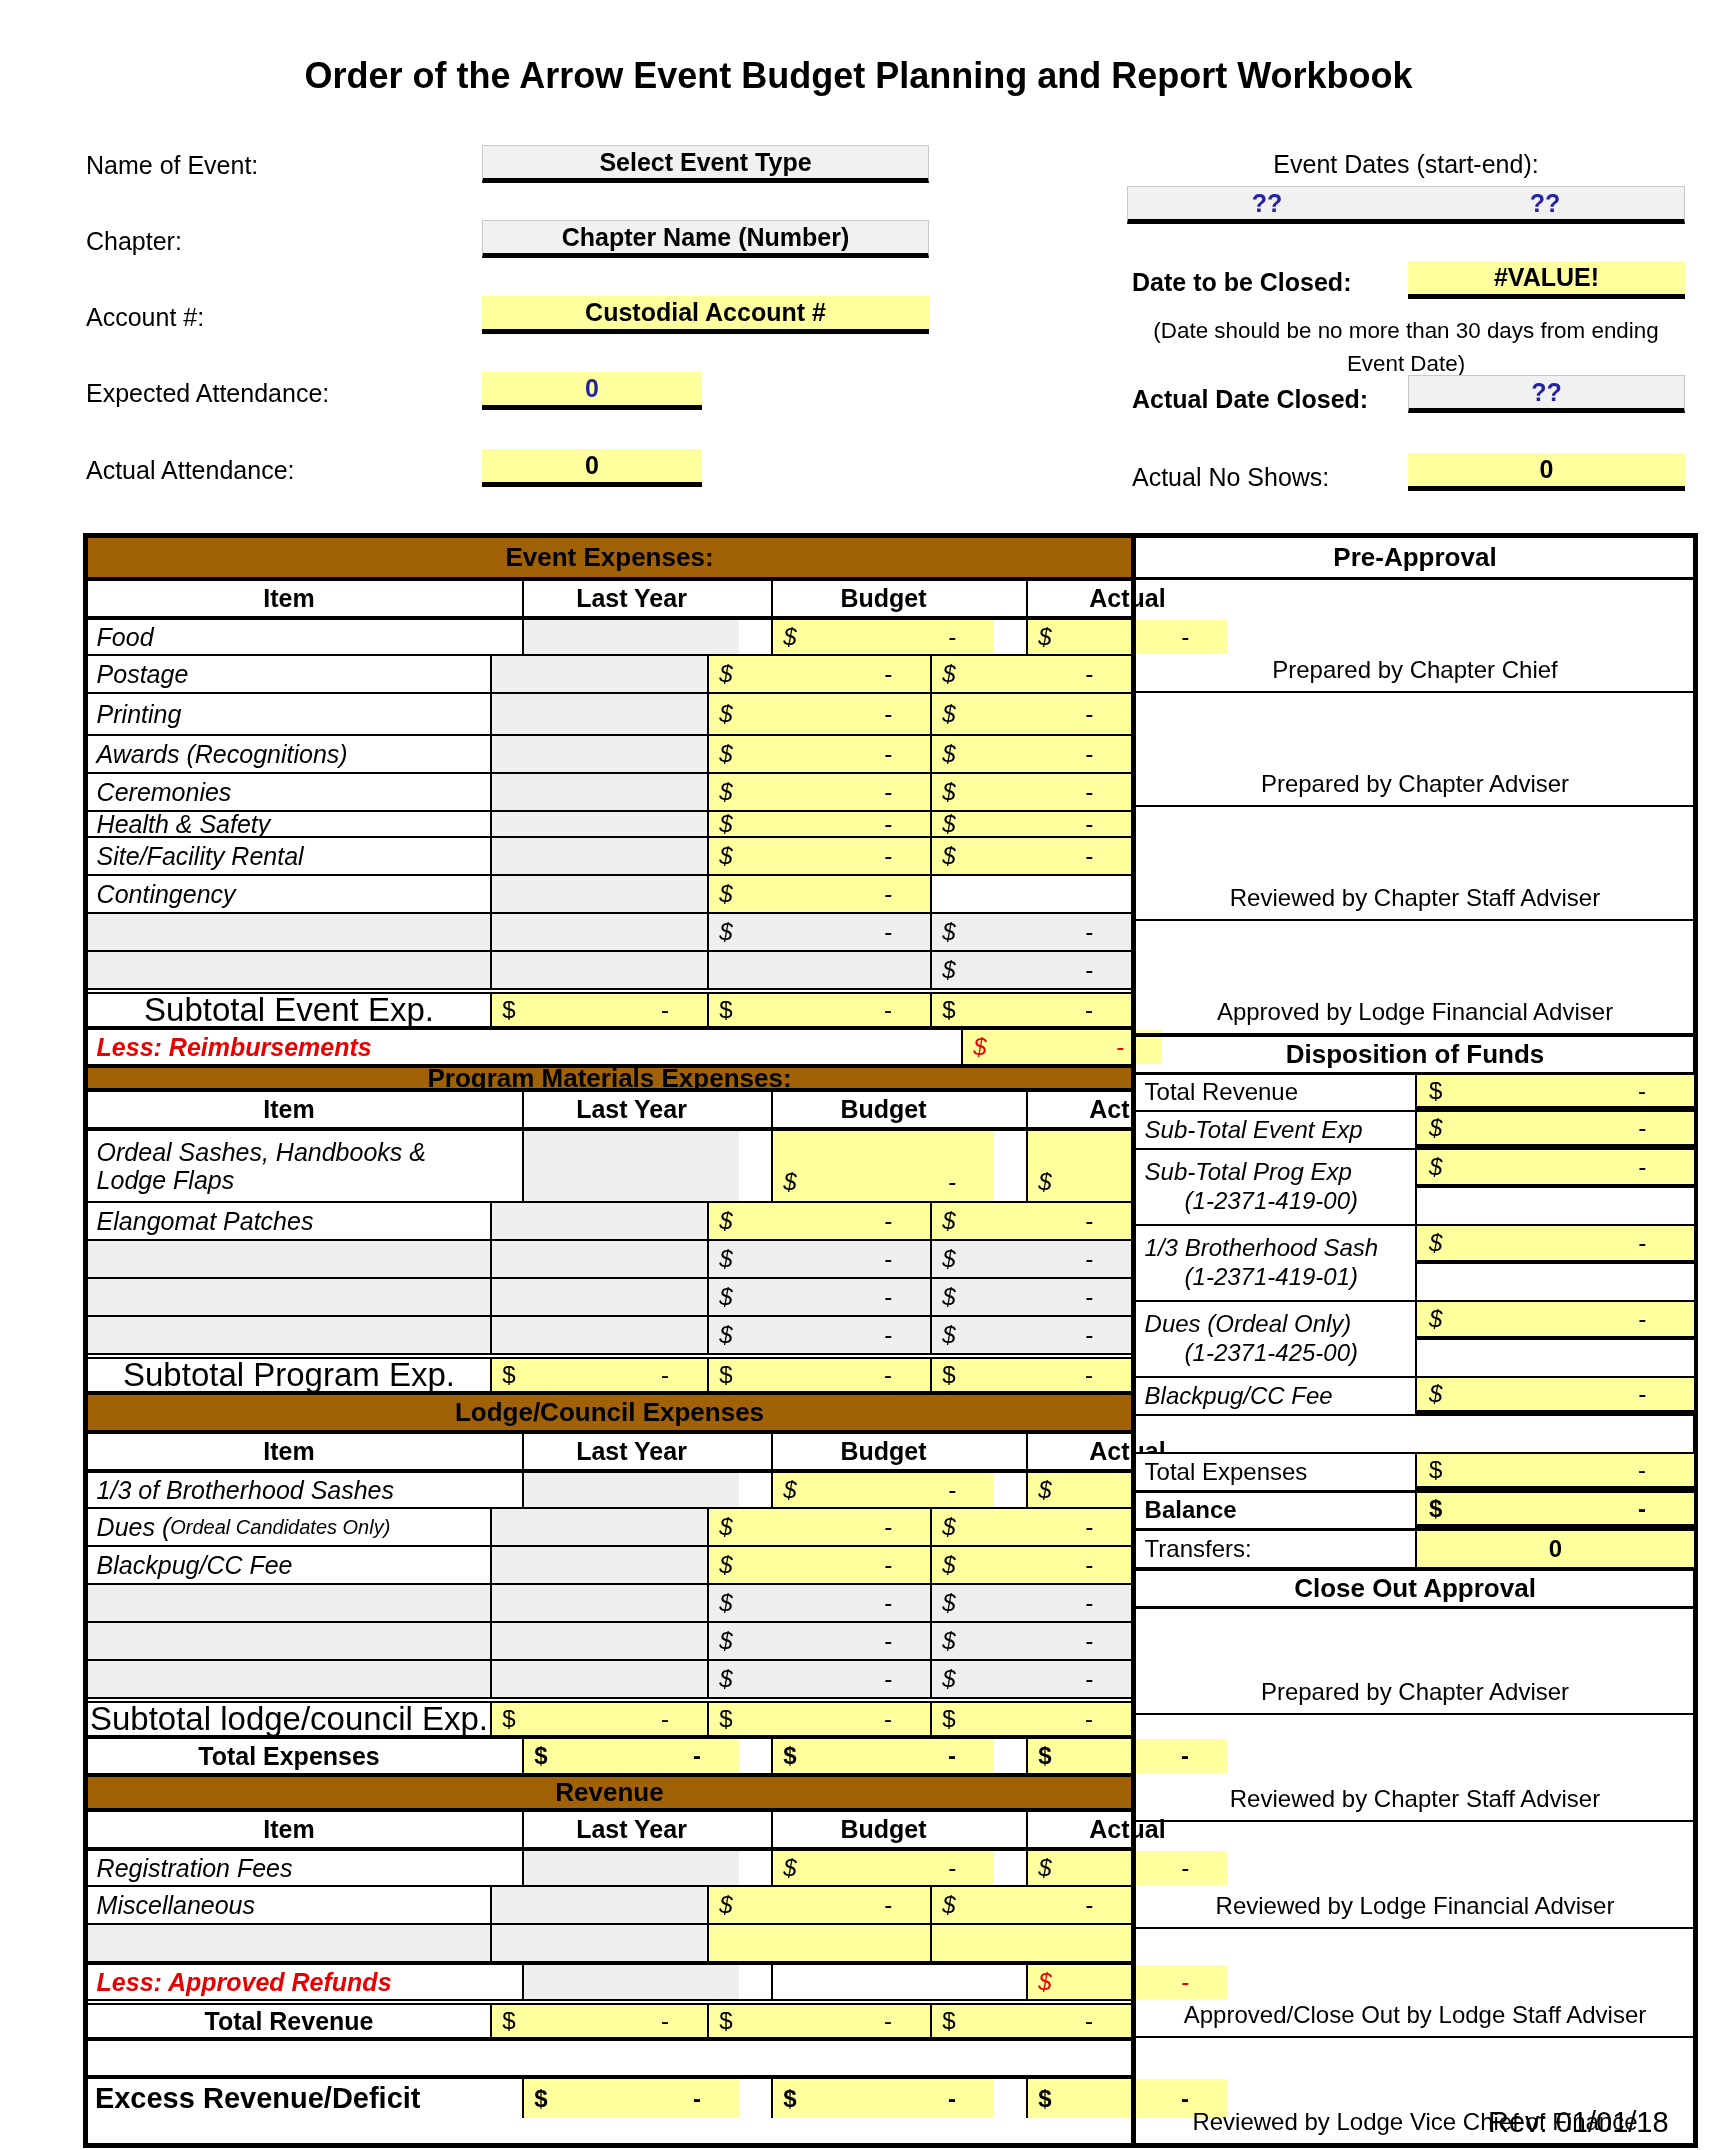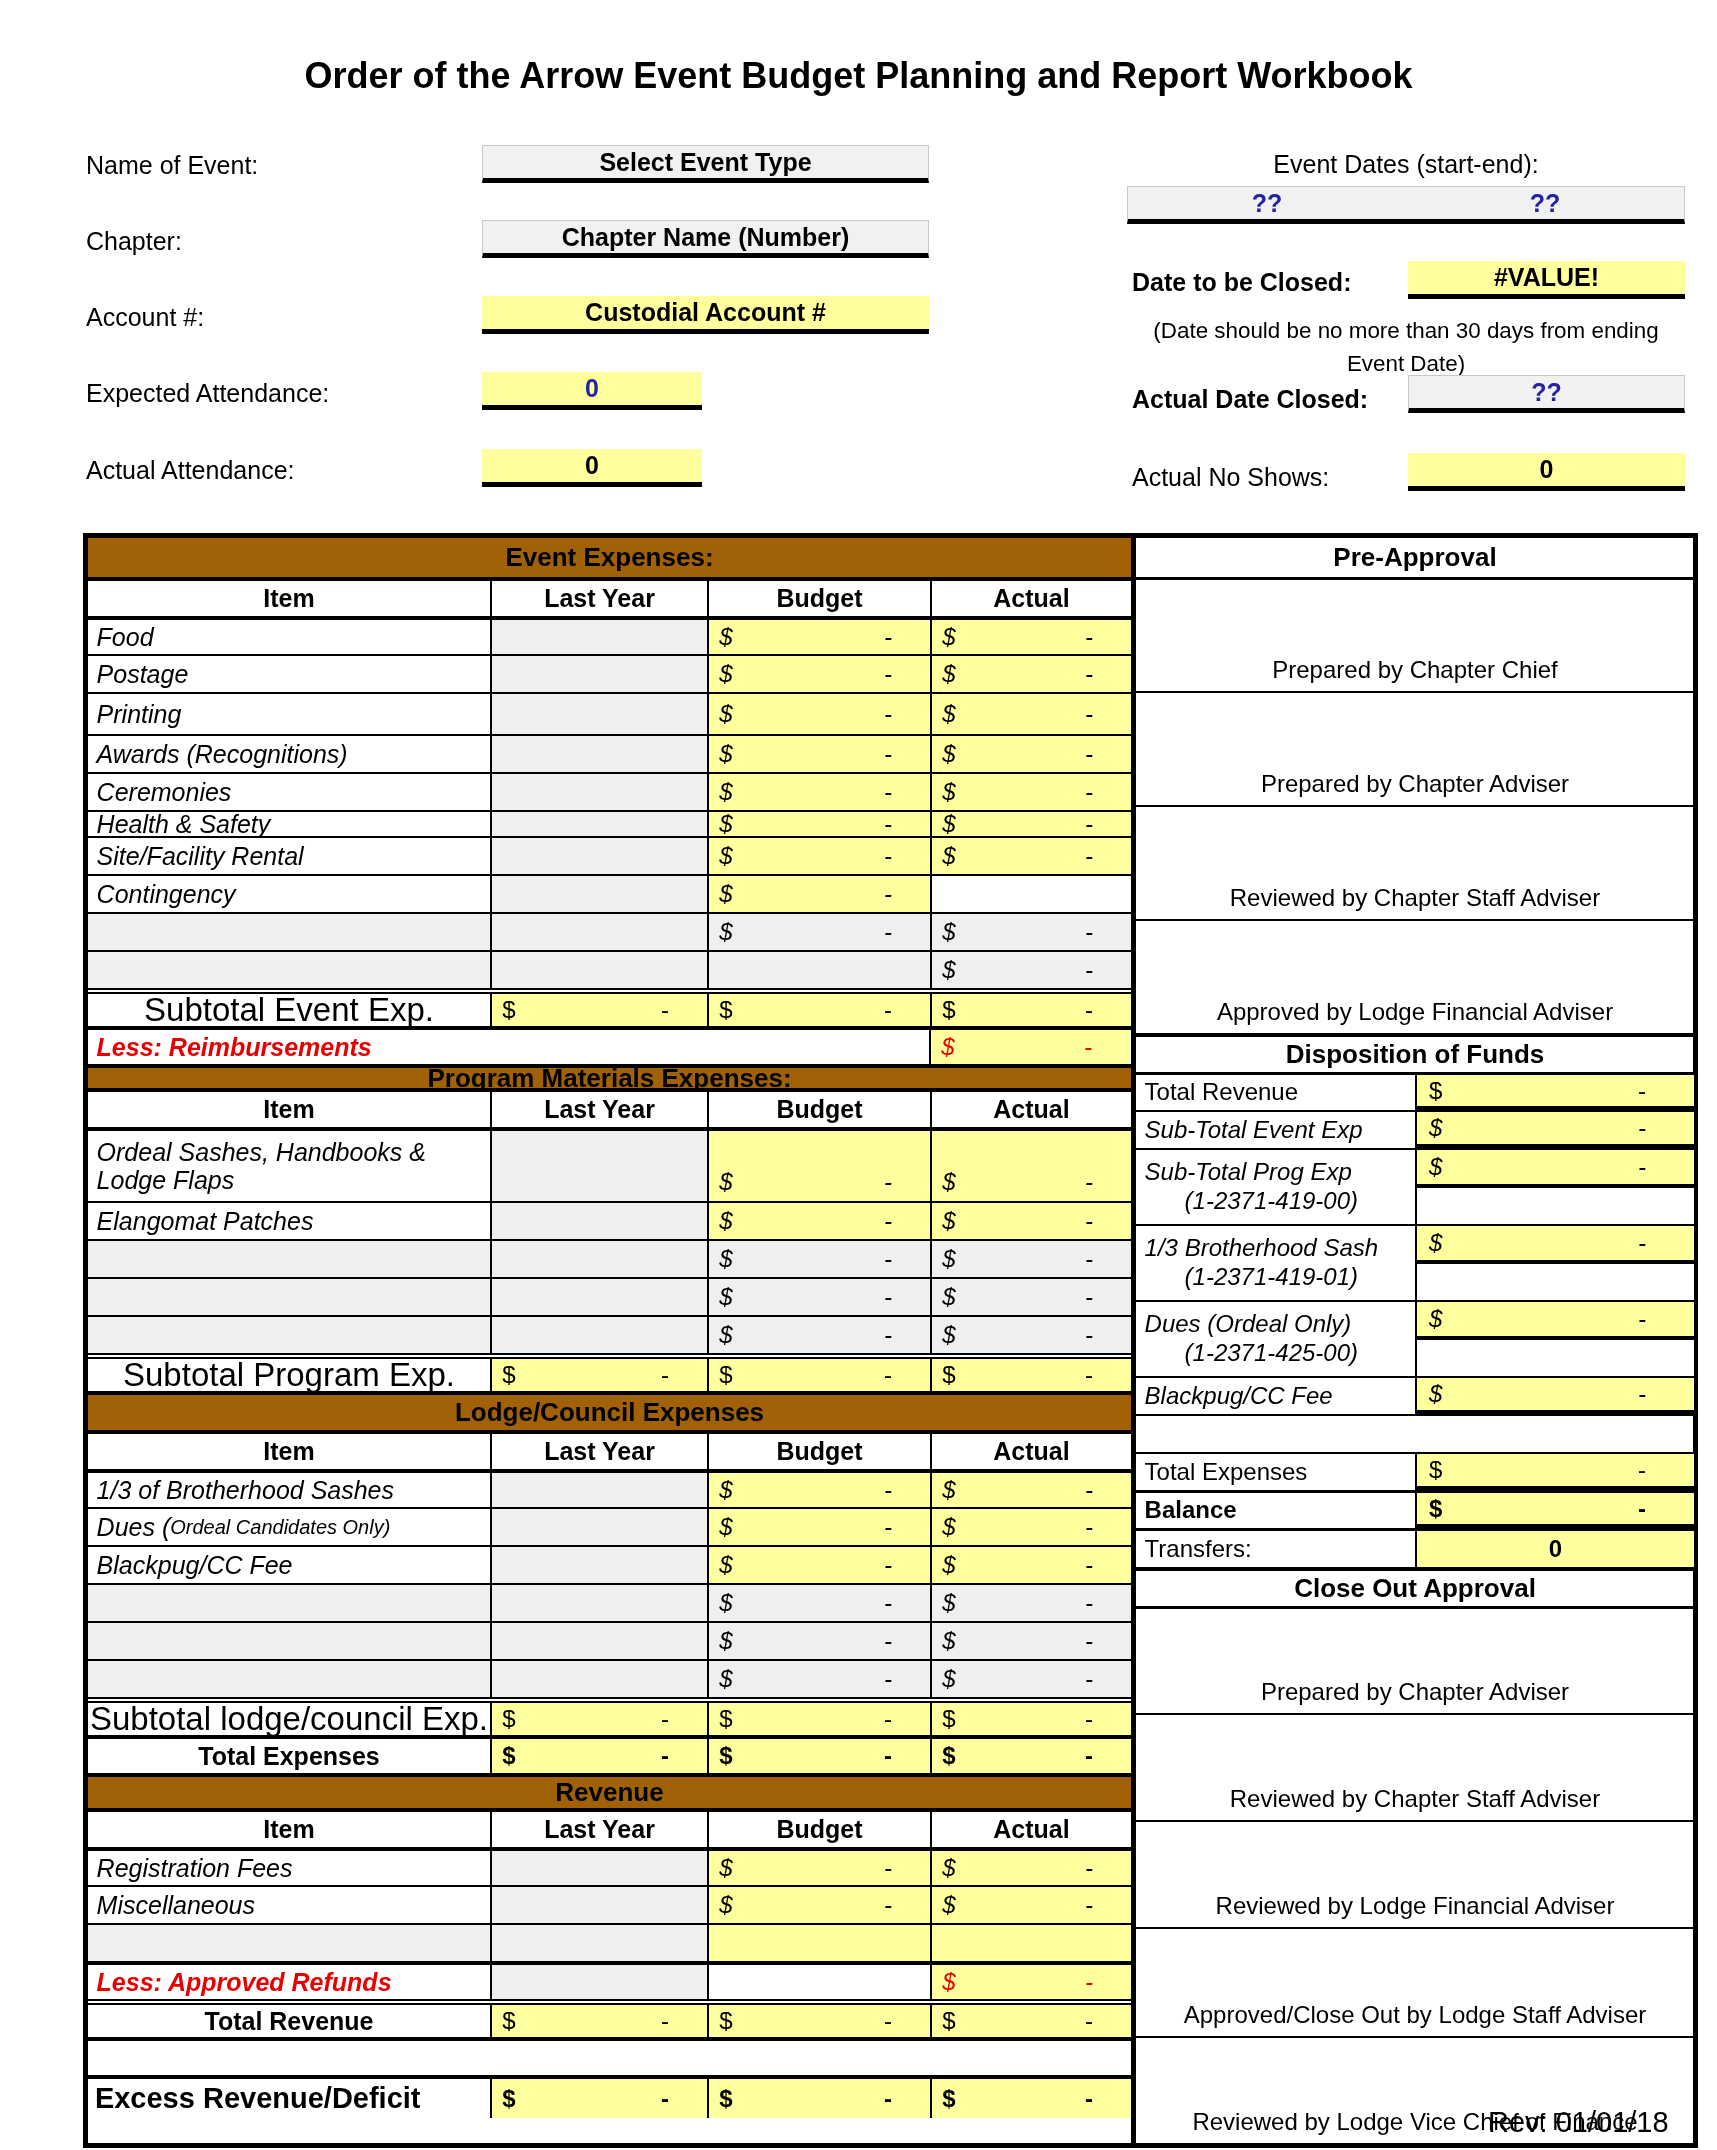--- a/index.html
+++ b/index.html
@@ -24,21 +24,21 @@
     left:83px;top:533px;width:1605px;border:5.2px solid #000;display:flex;align-items:stretch;
     background:#fff;
   }
   .lcol{width:1043px;flex:0 0 1043px;}
   .rcol{width:563px;flex:0 0 563px;border-left:5.2px solid #000;box-sizing:border-box;}
   .trow{display:flex;align-items:stretch;box-sizing:border-box;}
   .cell{box-sizing:border-box;display:flex;align-items:center;overflow:hidden;}
   .bt0{border-top:none;}
   .bt3{border-top:2.6px solid #000;}
   .bt4{border-top:3.4px solid #000;}
-  .bt5{border-top:4.3px solid #000;}
+  .bt5{border-top:4.3px solid #000;gap:32px;}
   .bt7{border-top:6px double #000;}
   .vb{border-left:2.6px solid #000;}
   .ge{background:#efefef;}
   .ye{background:#ffff9e;}
   .we{background:#ffffff;}
   .sectionhead{justify-content:center;font-size:26px;font-weight:bold;background:#a16207;width:100%;}
   .colhead{justify-content:center;font-size:25px;font-weight:bold;background:#fff;}
   .itemlabel{font-size:25px;font-style:italic;padding-left:8.6px;background:#fff;line-height:1.12;}
   .itemlabel .sm{font-size:20px;font-style:italic;}
   .subtlabel{justify-content:center;font-size:33px;background:#fff;}

